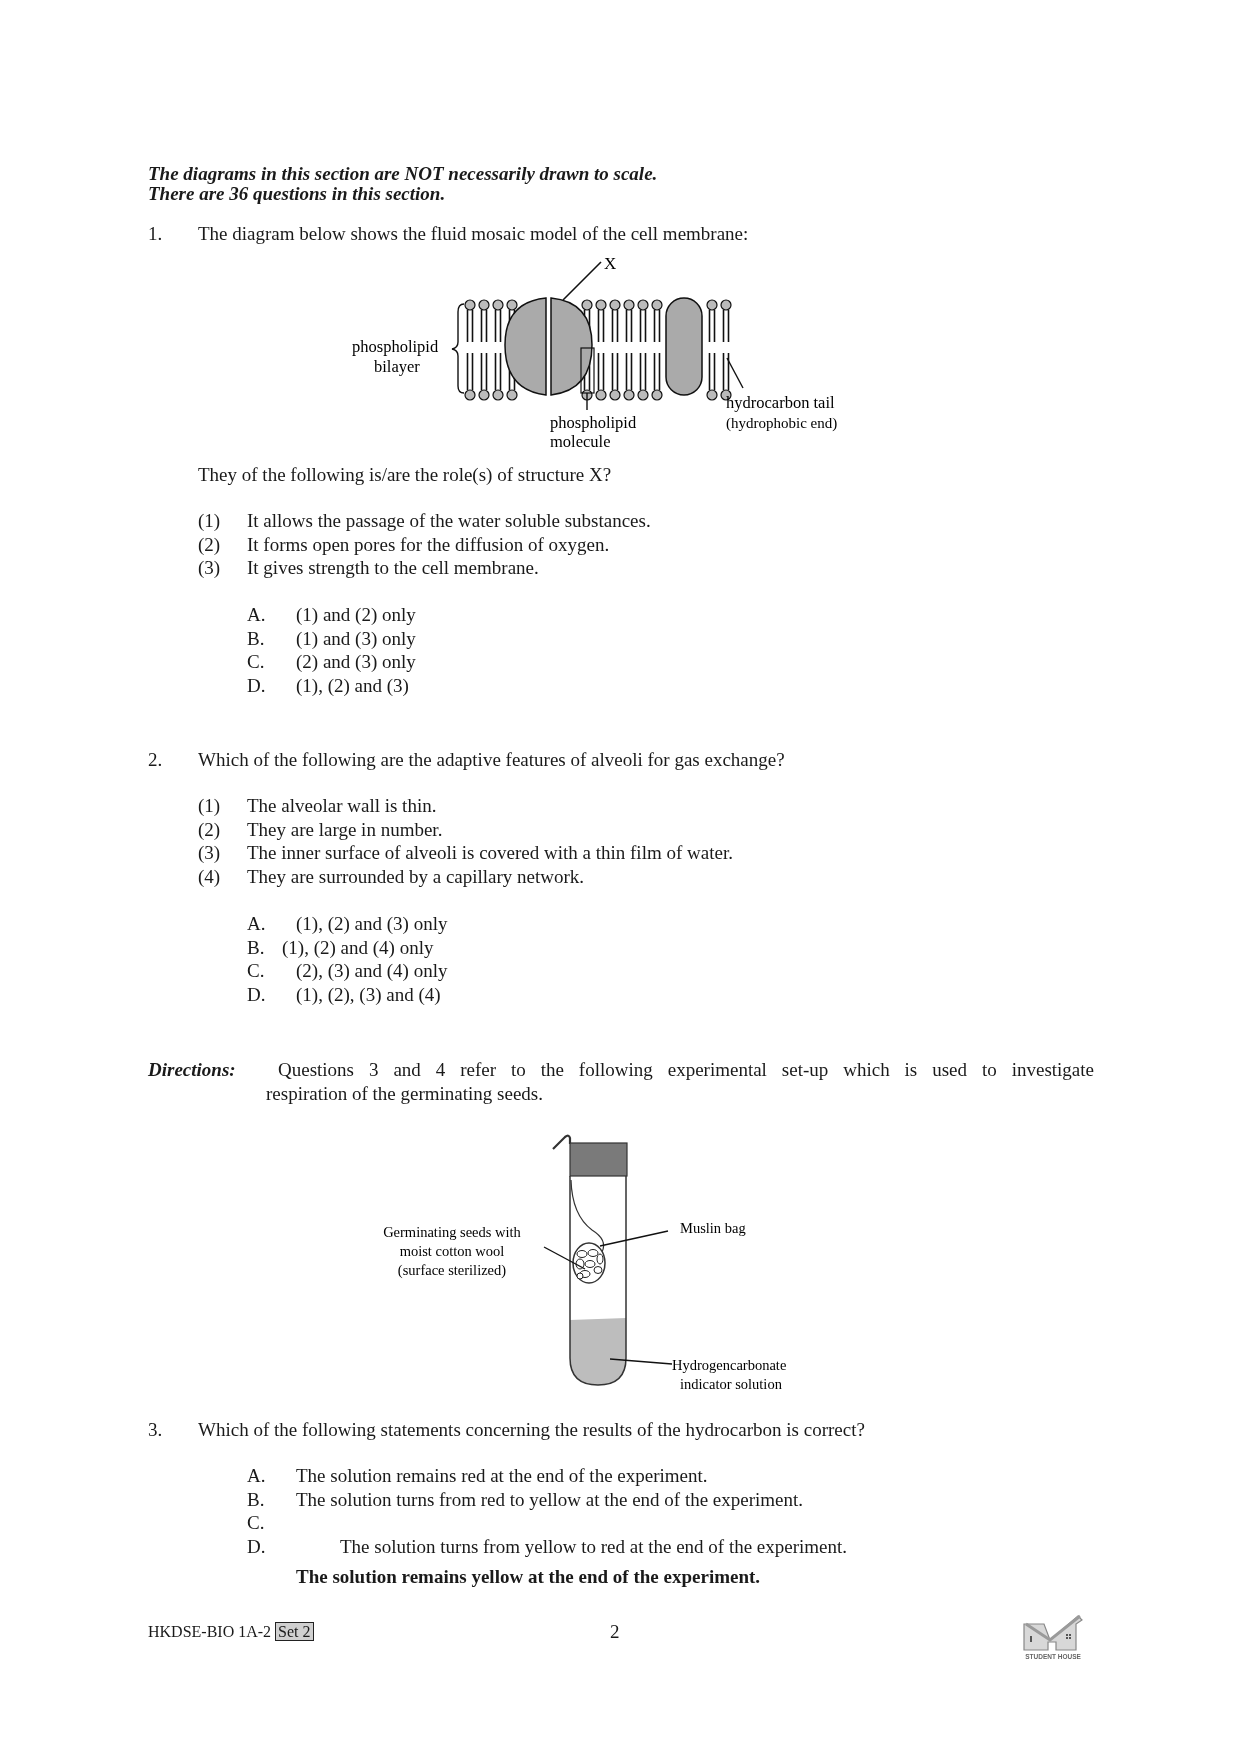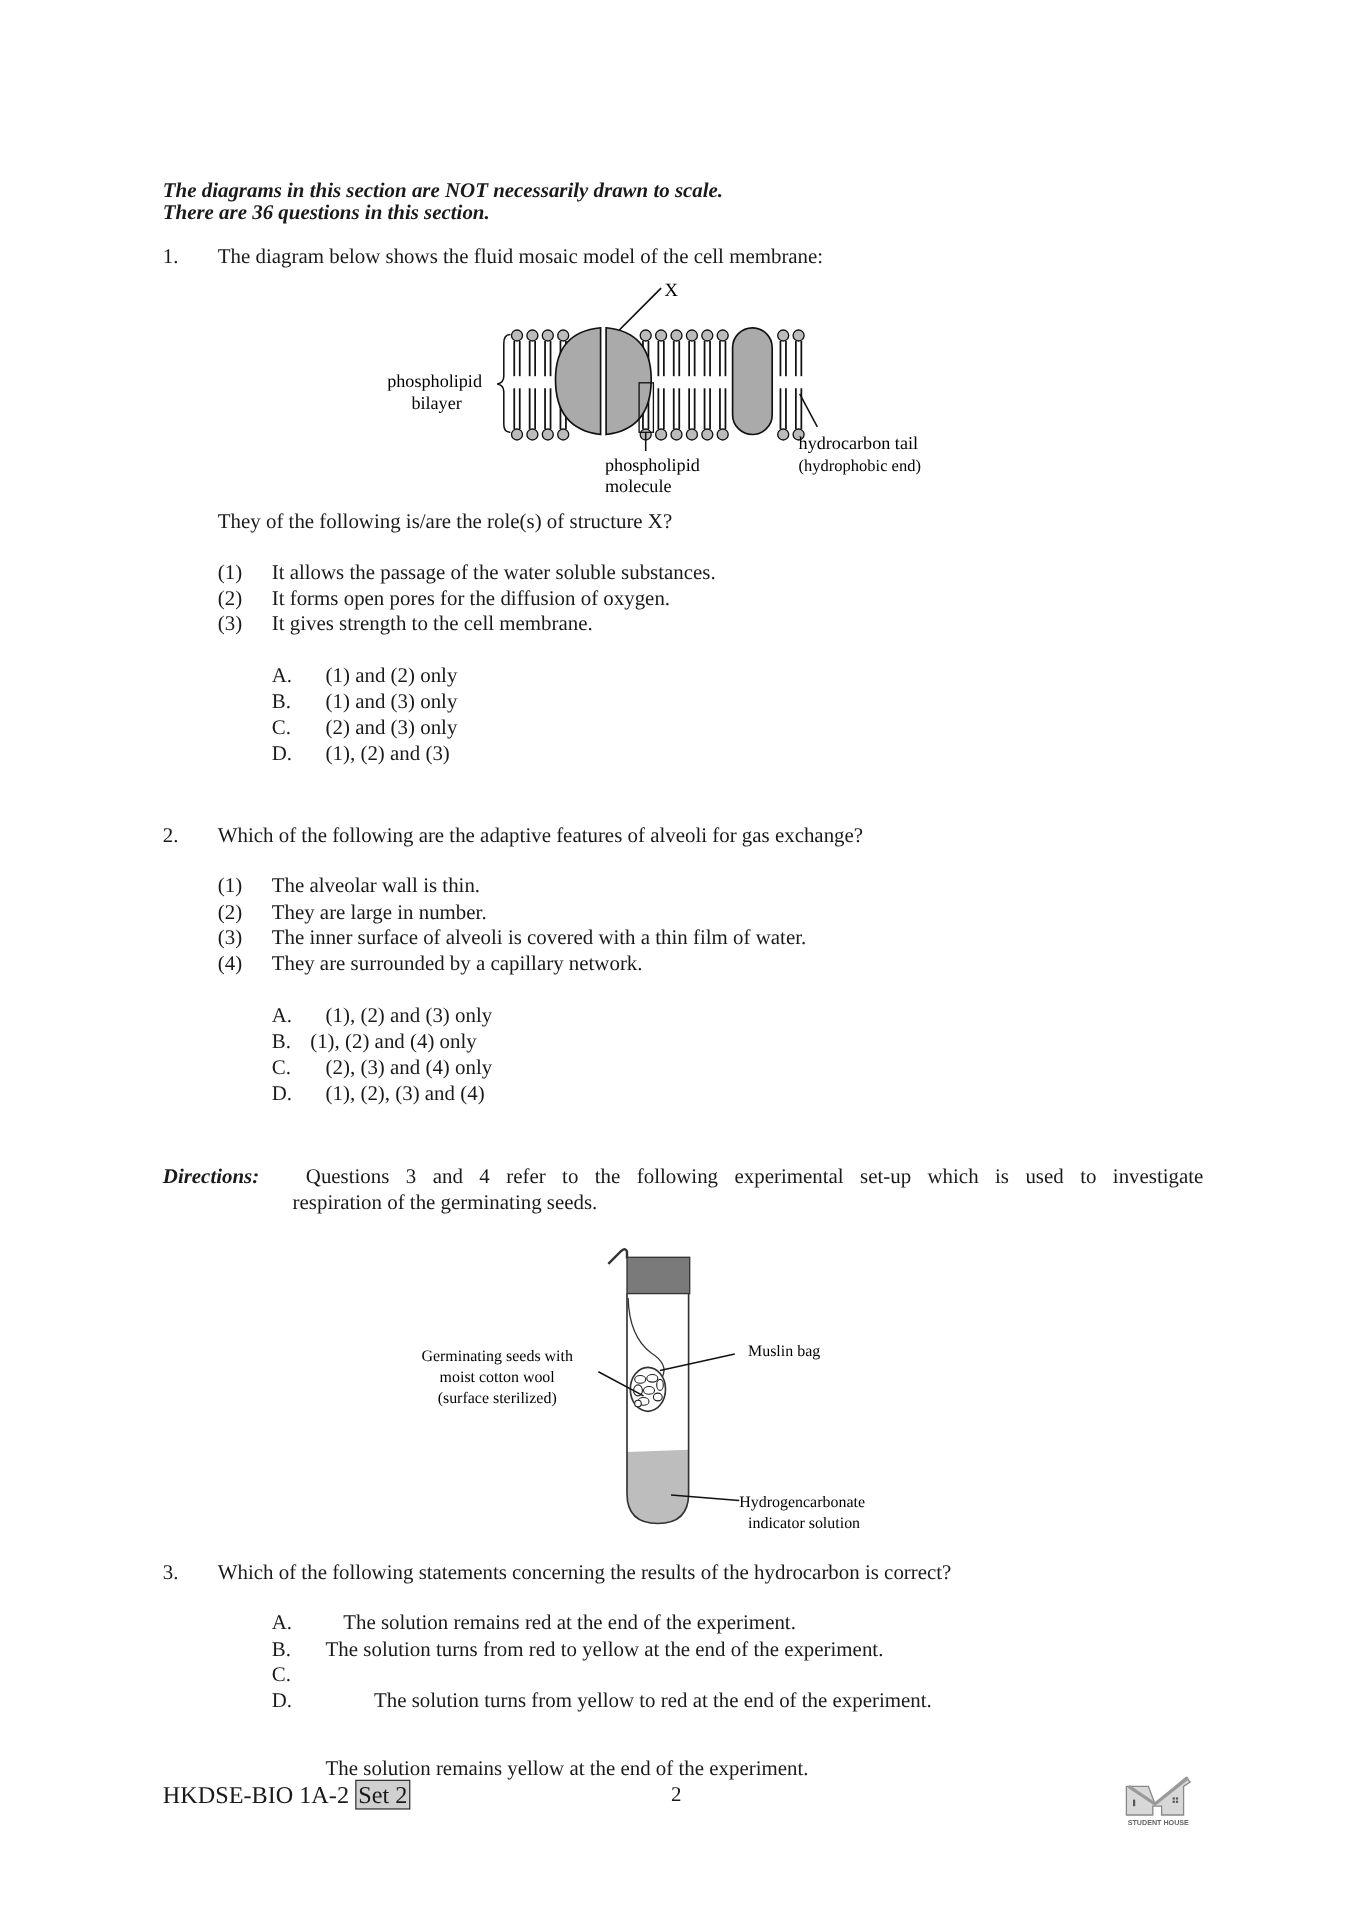--- a/index.html
+++ b/index.html
@@ -289,38 +289,38 @@
   <text x="312" y="250" font-size="14.5">Hydrogencarbonate</text>
   <text x="320" y="269" font-size="14.5">indicator solution</text>
 </svg>
 
 <div>
   <div class="abs" style="left:148px;top:1418px;">3.</div>
   <div class="abs" style="left:198px;top:1418px;">Which of the following statements concerning the results of the hydrocarbon is correct?</div>
   <div id="q3-options">
       <div>
         <div class="opt-row" style="left: 247px; top: 1464px;">A.</div>
-        <div class="opt-row" style="left: 296px; top: 1464px; margin-left: 16px;">The solution remains red at the end of the experiment.</div>
+        <div class="opt-row" style="left: 296px; top: 1464px;">The solution remains red at the end of the experiment.</div>
       </div>
       <div>
         <div class="opt-row" style="left: 247px; top: 1487.5px;">B.</div>
         <div class="opt-row" style="left: 296px; top: 1487.5px;">The solution turns from red to yellow at the end of the experiment.</div>
       </div>
       <div>
         <div class="opt-row" style="left: 247px; top: 1511px;">C.</div>
-        <div class="opt-row" style="left: 296px; top: 1597px;">The solution remains yellow at the end of the experiment.</div>
+        <div class="opt-row" style="left: 296px; top: 1565px; font-weight: bold;">The solution remains yellow at the end of the experiment.</div>
       </div>
       <div>
         <div class="opt-row" style="left: 247px; top: 1534.5px;">D.</div>
         <div class="opt-row" style="left: 296px; top: 1534.5px; margin-left: 44px;">The solution turns from yellow to red at the end of the experiment.</div>
       </div>
     </div>
 </div>
 
-<div class="abs" style="left:148px;top:1620px;font-size:22px;text-align:right;">
+<div class="abs" style="left:148px;top:1620px;font-size:16px;text-align:right;">
   <span>HKDSE-BIO 1A-2</span>
   <span class="footer-set">Set 2</span>
 </div>
 <div class="abs" style="left:610px;top:1620px;">2</div>
 <svg style="position:absolute;left:1020px;top:1612px;" width="66" height="50" viewBox="0 0 66 50">
   <path d="M4 34 L4 12 L24 12 L30 28 L58 4 L62 8 L56 12 L56 38 L36 38 L36 30 L28 30 L28 38 L4 38 Z" fill="#d8d8d8" stroke="#888" stroke-width="1.2"></path>
   <path d="M6 12 L30 28 L60 4" fill="none" stroke="#9a9a9a" stroke-width="3"></path>
   <rect x="10" y="24" width="2" height="6" fill="#555"></rect>
   <rect x="46" y="22" width="2" height="2" fill="#555"></rect>
     <rect x="49" y="22" width="2" height="2" fill="#555"></rect>

